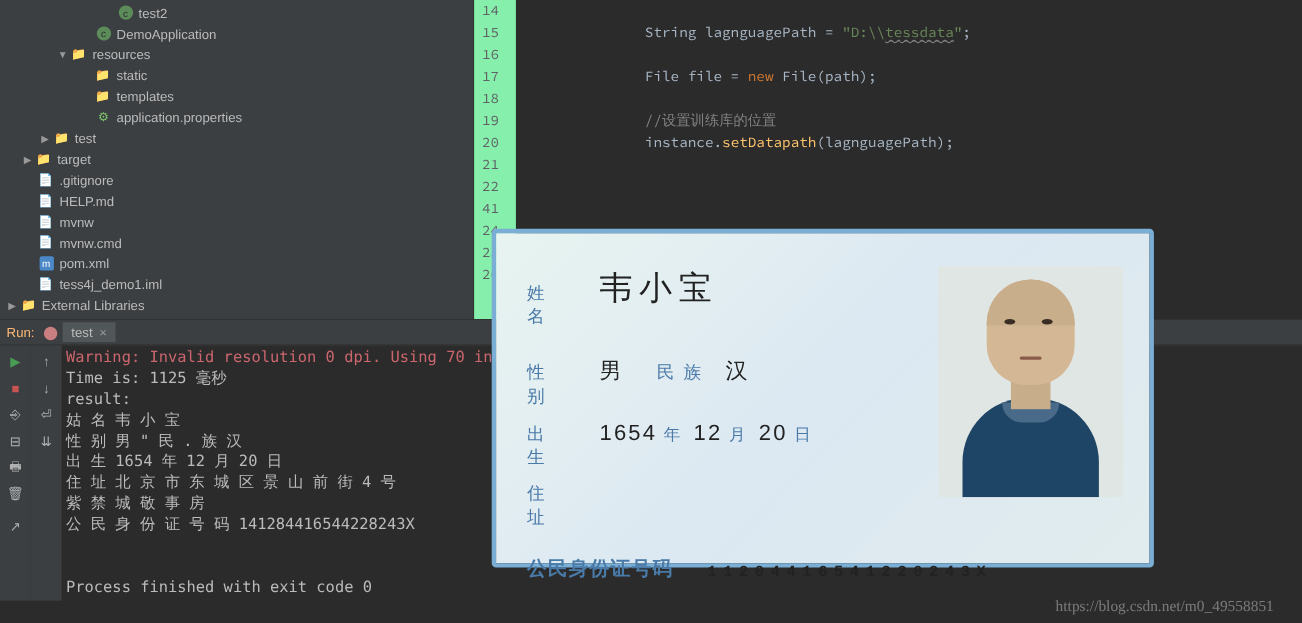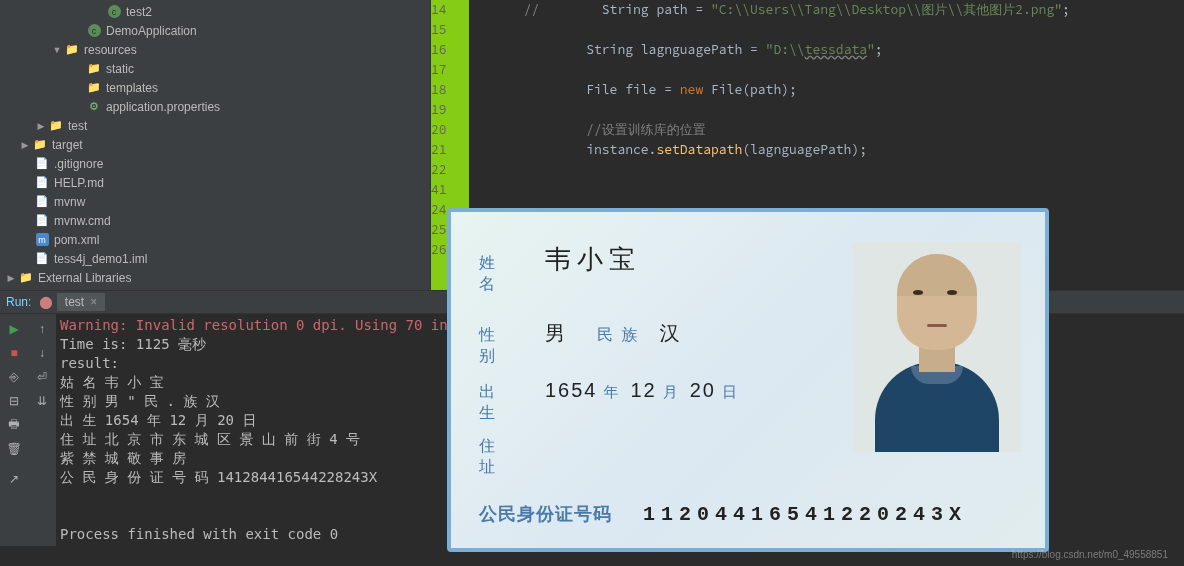--- a/index.html
+++ b/index.html
@@ -60,24 +60,24 @@
     .editor {
       flex: 1;
       background: #2b2b2b;
       font-family: "Consolas", "Source Code Pro", monospace;
       font-size: 13px;
       line-height: 20px;
       display: flex;
     }
     .gutter {
       width: 38px;
-      text-align: left;
+      text-align: center;
       color: #606366;
       padding-right: 8px;
-      background: #84cc16;
+      background: #86efac;
     }
     .gutter div { height: 20px; }
     .code-area { padding-left: 8px; flex: 1; }
     .code-line { height: 20px; white-space: pre; }
     .kw { color: #cc7832; }
     .str { color: #6a8759; }
     .type { color: #a9b7c6; }
     .method { color: #ffc66d; }
     .comment { color: #808080; }
     .op { color: #a9b7c6; }
@@ -87,21 +87,21 @@
       background: #2b2b2b;
     }
     .run-header {
       background: #3c3f41;
       height: 23px;
       display: flex;
       align-items: center;
       padding-left: 6px;
       border-bottom: 1px solid #323232;
     }
-    .run-header-label { color: #7dd3fc; font-size: 12px; margin-right: 8px; }
+    .run-header-label { color: #fdba74; font-size: 12px; margin-right: 8px; }
     .tab {
       background: #515658;
       color: #bbbbbb;
       padding: 2px 8px;
       font-size: 12px;
       display: flex;
       align-items: center;
     }
     .run-body { display: flex; }
     .run-toolbar {
@@ -139,21 +139,21 @@
       color: #bbbbbb;
     }
     .console-line { white-space: pre; }
     .warn { color: #cc666e; }
 
     .id-card {
       position: absolute;
       left: 447px;
       top: 208px;
       width: 602px;
-      height: 344px;
+      height: 308px;
       background: linear-gradient(135deg, #e8f4f0 0%, #dce8f2 50%, #e0eced 100%);
       border: 4px solid #7aaed4;
       border-radius: 4px;
       padding: 24px 28px;
     }
     .id-row {
       display: flex;
       align-items: baseline;
       margin-bottom: 12px;
     }
@@ -165,26 +165,26 @@
       width: 60px;
     }
     .id-label-tight { letter-spacing: 2px; width: auto; margin-right: 14px; margin-top: 18px; }
     .id-value {
       color: #222;
       font-size: 20px;
       font-weight: 500;
       margin-left: 6px;
       letter-spacing: 2px;
     }
-    .id-value-name { font-size: 26px; letter-spacing: 6px; }
+    .id-value-name { font-size: 30px; letter-spacing: 6px; }
     .id-date-unit { color: #4a7aa8; font-size: 15px; margin: 0 6px; }
     .id-addr { font-size: 19px; }
     .id-number-row { margin-top: 24px; display: flex; align-items: flex-end; }
     .id-number-label { color: #4a7aa8; font-size: 18px; font-weight: 600; letter-spacing: 1px; white-space: nowrap; }
-    .id-number { color: #222; font-size: 20px; font-weight: 600; letter-spacing: 6px; margin-left: 31px; font-family: Liberation Mono, monospace; }
+    .id-number { color: #222; font-size: 14px; font-weight: 600; letter-spacing: 6px; margin-left: 31px; font-family: Liberation Mono, monospace; }
     .id-photo {
       position: absolute;
       right: 24px;
       top: 30px;
       width: 168px;
       height: 210px;
       background: #e0e6e4;
       border-radius: 2px;
       overflow: hidden;
     }
@@ -247,25 +247,25 @@
       top: 82px;
       left: 74px;
       width: 20px;
       height: 3px;
       background: #8a5a4a;
       border-radius: 2px;
     }
 
     .watermark {
       position: absolute;
-      right: 16px;
+      right: 26px;
       bottom: 6px;
       color: rgba(220,220,220,0.45);
-      font-size: 10px;
-      font-family: Liberation Sans, sans-serif;
+      font-size: 14px;
+      font-family: Liberation Serif, serif;
     }
   </style>
 </head>
 <body>
 
 <div class="main-container">
 
   <div class="project-tree" id="tree">
       <div class="tree-item" style="padding-left: 106px;">
         <span class="tree-icon">
@@ -353,21 +353,20 @@
         <div>19</div>
         <div>20</div>
         <div>21</div>
         <div>22</div>
         <div>41</div>
         <div>24</div>
         <div>25</div>
         <div>26</div>
       </div>
     <div class="code-area" id="code">
-        <div class="code-line"><span class="comment">      //</span><span class="type">        String path = </span><span class="str">"C:\\Users\\Tang\\Desktop\\图片\\其他图片2.png"</span><span class="op">;</span></div>
         <div class="code-line"></div>
         <div class="code-line"><span class="type">              String lagnguagePath = </span><span class="str">"D:\\</span><span class="str" style="text-decoration: underline wavy rgb(128, 128, 128);">tessdata</span><span class="str">"</span><span class="op">;</span></div>
         <div class="code-line"></div>
         <div class="code-line"><span class="type">              File file = </span><span class="kw">new</span><span class="type"> File(path);</span></div>
         <div class="code-line"></div>
         <div class="code-line"><span class="comment">              //设置训练库的位置</span></div>
         <div class="code-line"><span class="type">              instance.</span><span class="method">setDatapath</span><span class="type">(lagnguagePath);</span></div>
         <div class="code-line"></div>
         <div class="code-line"></div>
         <div class="code-line"></div>

